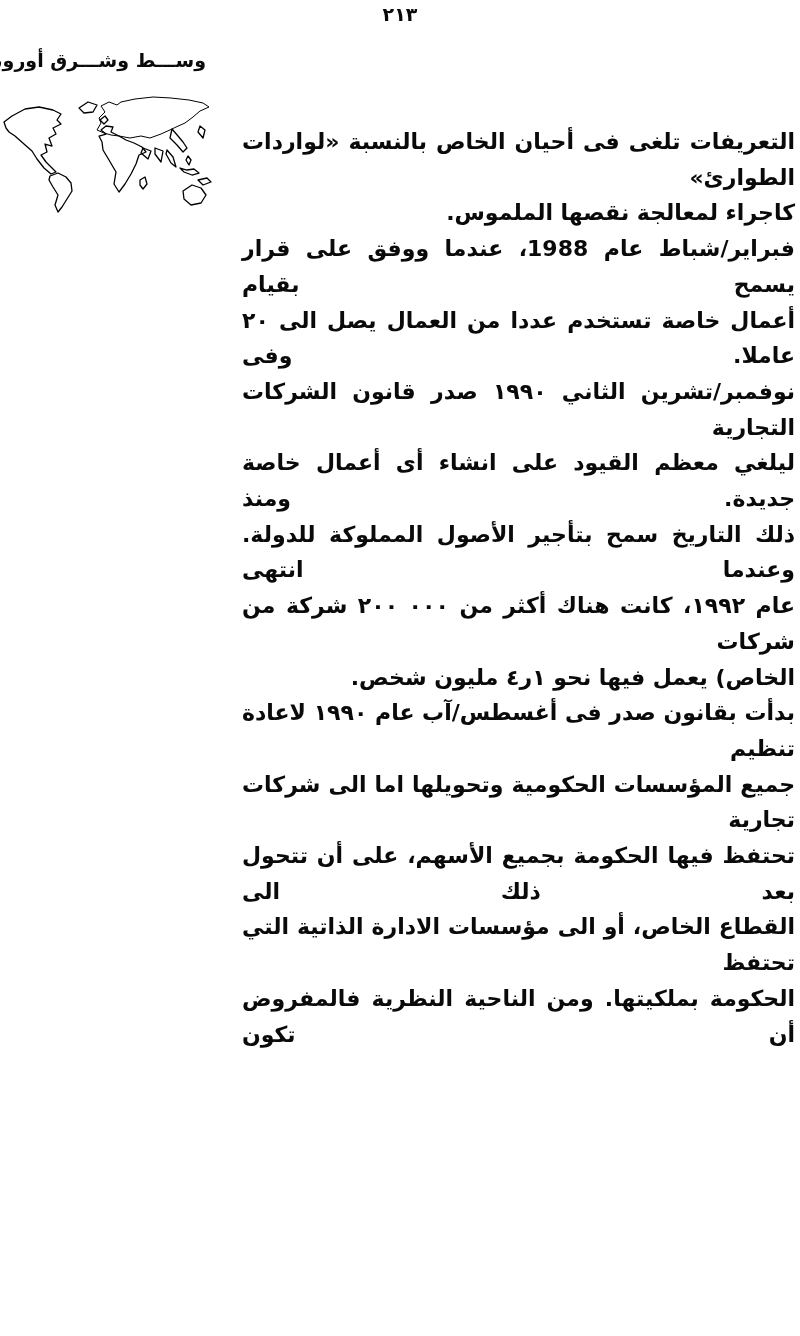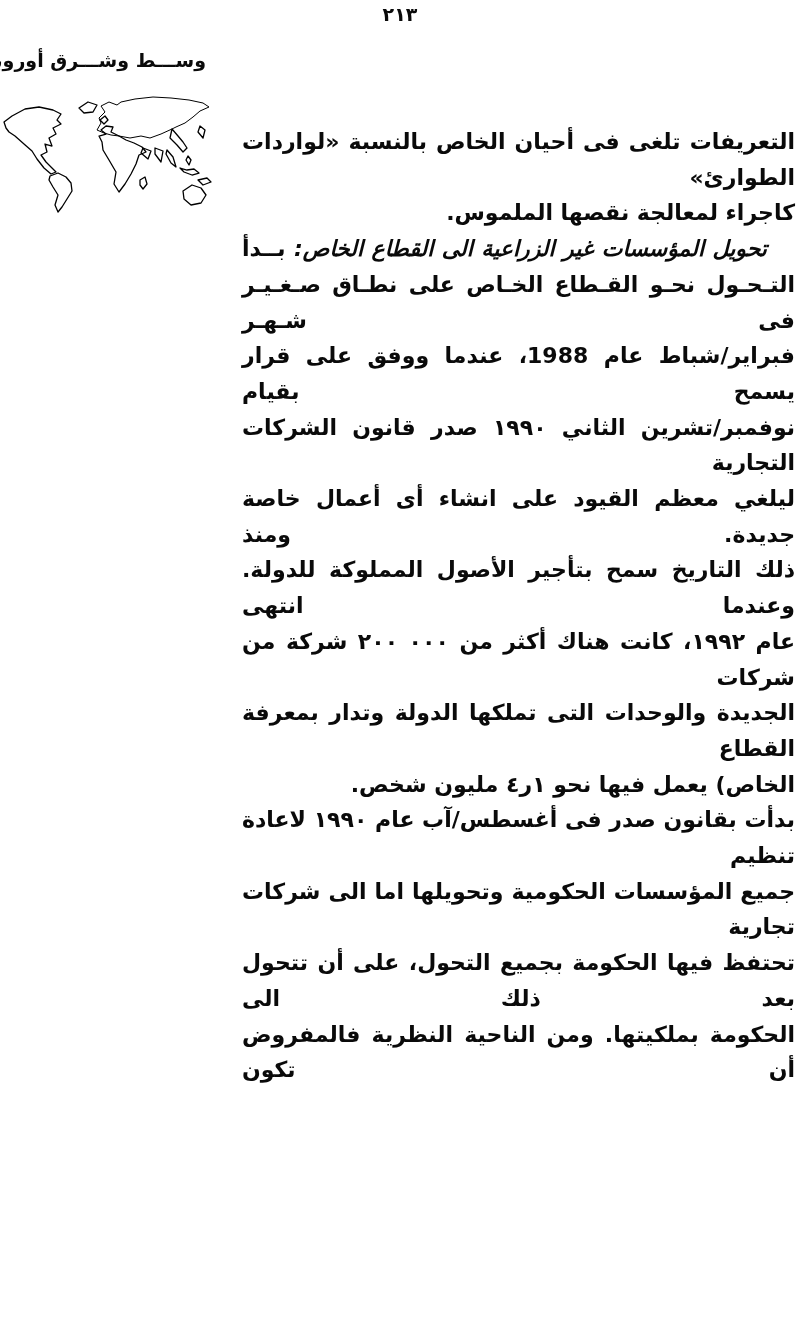--- a/index.html
+++ b/index.html
@@ -56,28 +56,27 @@
 
       <path d="M181,99 L190,93 L199,96 L204,103 L199,111 L189,113 L182,107 Z"></path>
 
       <path class="region" d="M95,38 L99,31 L97,26 L103,20 L99,14 L107,10 L115,13 L119,10 L133,7 L151,5 L169,6 L187,8 L201,11 L207,15 L198,19 L191,25 L183,31 L174,35 L170,37 L159,42 L148,46 L139,44 L128,46 L117,44 L109,43 L102,41 Z" fill="#000000"></path>
     </svg>
   </div>
 
   <div class="text-col">
       <div class="line">التعريفات تلغى فى أحيان الخاص بالنسبة «لواردات الطوارئ»</div>
       <div class="line end">كاجراء لمعالجة نقصها الملموس.</div>
-      <div class="line indent"><span class="lead">تحويل المؤسسات غير الزراعية الى القطاع الخاص:</span> بــدأ</div>
-      <div class="line">التـحـول نحـو القـطاع الخـاص على نطـاق صـغـيـر فى شـهـر</div>
       <div class="line">فبراير/شباط عام 1988، عندما ووفق على قرار يسمح بقيام</div>
+      <div class="line">أعمال خاصة تستخدم عددا من العمال يصل الى ٢٠ عاملا. وفى</div>
       <div class="line">نوفمبر/تشرين الثاني ١٩٩٠ صدر قانون الشركات التجارية</div>
       <div class="line">ليلغي معظم القيود على انشاء أى أعمال خاصة جديدة. ومنذ</div>
       <div class="line">ذلك التاريخ سمح بتأجير الأصول المملوكة للدولة. وعندما انتهى</div>
       <div class="line">عام ١٩٩٢، كانت هناك أكثر من ‭٢٠٠ ٠٠٠‬ شركة من شركات</div>
-      <div class="line">الجديدة والوحدات التى تملكها الدولة وتدار بمعرفة القطاع</div>
       <div class="line end">الخاص) يعمل فيها نحو ١ر٤ مليون شخص.</div>
       <div class="line">بدأت بقانون صدر فى أغسطس/آب عام ١٩٩٠ لاعادة تنظيم</div>
       <div class="line">جميع المؤسسات الحكومية وتحويلها اما الى شركات تجارية</div>
-      <div class="line">تحتفظ فيها الحكومة بجميع التحول، على أن تتحول بعد ذلك الى</div>
+      <div class="line">تحتفظ فيها الحكومة بجميع الأسهم، على أن تتحول بعد ذلك الى</div>
+      <div class="line">القطاع الخاص، أو الى مؤسسات الادارة الذاتية التي تحتفظ</div>
       <div class="line">الحكومة بملكيتها. ومن الناحية النظرية فالمفروض أن تكون</div>
     </div>
 
 </div>
 
 </body></html>

